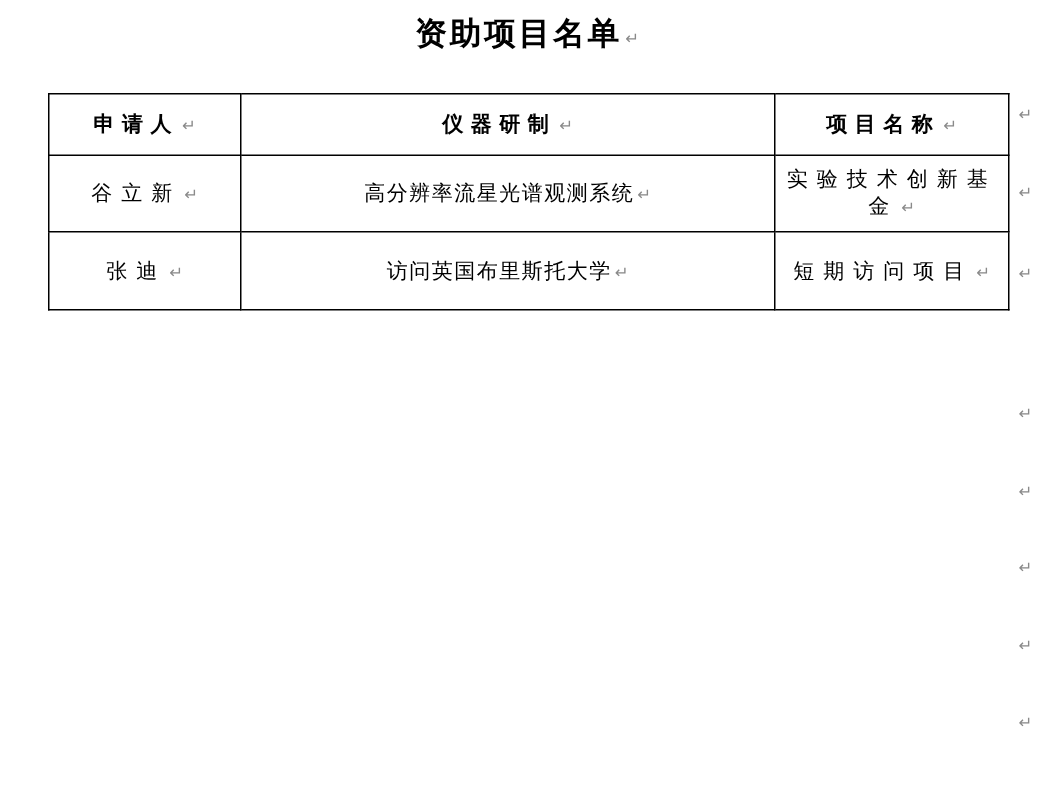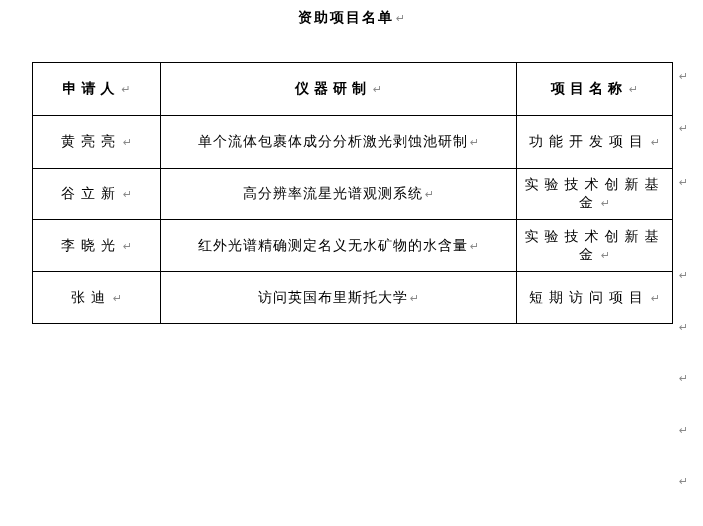--- a/index.html
+++ b/index.html
@@ -5,39 +5,39 @@
   html,body{margin:0;padding:0;}
   body{
     width:703px;height:526px;background:#ffffff;position:relative;
     font-family:"Liberation Serif","DejaVu Serif",serif;color:#000;
     overflow:hidden;
   }
   .title-wrap{
     position:absolute;top:8px;left:0;width:703px;text-align:center;
   }
   .doc-title{
-    font-size:14px;font-weight:bold;letter-spacing:2px;
+    font-size:21px;font-weight:bold;letter-spacing:2px;
   }
   .mark{
     color:#8a8a8a;font-size:11px;letter-spacing:0;
     font-family:"DejaVu Sans",sans-serif;font-weight:normal;
     margin-left:2px;vertical-align:baseline;
   }
   table.grant-table{
     position:absolute;left:32px;top:62px;width:640px;
     border-collapse:collapse;table-layout:fixed;
   }
   .grant-table th,.grant-table td{
     border:1px solid #000;text-align:center;vertical-align:middle;
     padding:0;font-weight:normal;overflow:hidden;
   }
   .grant-table th{font-size:14px;font-weight:bold;letter-spacing:5px;}
   .c-app,.c-cat{font-size:14px;letter-spacing:6px;}
   .c-proj{font-size:14px;letter-spacing:1px;}
-  tr.h-head{height:53px;}
+  tr.h-head{height:41px;}
   tr.h-r1{height:53px;}
   tr.h-r2{height:94px;}
   tr.h-r3{height:52px;}
   tr.h-r4{height:51px;}
   tr.h-r5{height:52px;}
   tr.h-r6{height:51px;}
   tr.h-r7{height:52px;}
   .line{line-height:30px;}
   .row-marks span{
     position:absolute;left:679px;color:#8a8a8a;font-size:11px;
@@ -58,33 +58,23 @@
     <col style="width:128px">
       <col style="width:356px">
       <col style="width:156px">
   </colgroup>
   <tbody>
       <tr class="h-head">
     <th><span>申请人</span><span class="mark">↵</span></th>
     <th><span>仪器研制</span><span class="mark">↵</span></th>
     <th><span>项目名称</span><span class="mark">↵</span></th>
   </tr>
-  <tr class="h-r1">
-    <td class="c-app"><span>黄亮亮</span><span class="mark">↵</span></td>
-    <td class="c-proj"><span>单个流体包裹体成分分析激光剥蚀池研制</span><span class="mark">↵</span></td>
-    <td class="c-cat"><span>功能开发项目</span><span class="mark">↵</span></td>
-  </tr>
   <tr class="h-r4">
     <td class="c-app"><span>谷立新</span><span class="mark">↵</span></td>
     <td class="c-proj"><span>高分辨率流星光谱观测系统</span><span class="mark">↵</span></td>
-    <td class="c-cat"><span>实验技术创新基金</span><span class="mark">↵</span></td>
-  </tr>
-  <tr class="h-r5">
-    <td class="c-app"><span>李晓光</span><span class="mark">↵</span></td>
-    <td class="c-proj"><span>红外光谱精确测定名义无水矿物的水含量</span><span class="mark">↵</span></td>
     <td class="c-cat"><span>实验技术创新基金</span><span class="mark">↵</span></td>
   </tr>
   <tr class="h-r7">
     <td class="c-app"><span>张迪</span><span class="mark">↵</span></td>
     <td class="c-proj"><span>访问英国布里斯托大学</span><span class="mark">↵</span></td>
     <td class="c-cat"><span>短期访问项目</span><span class="mark">↵</span></td>
   </tr>
 </tbody>
   </table>
 

